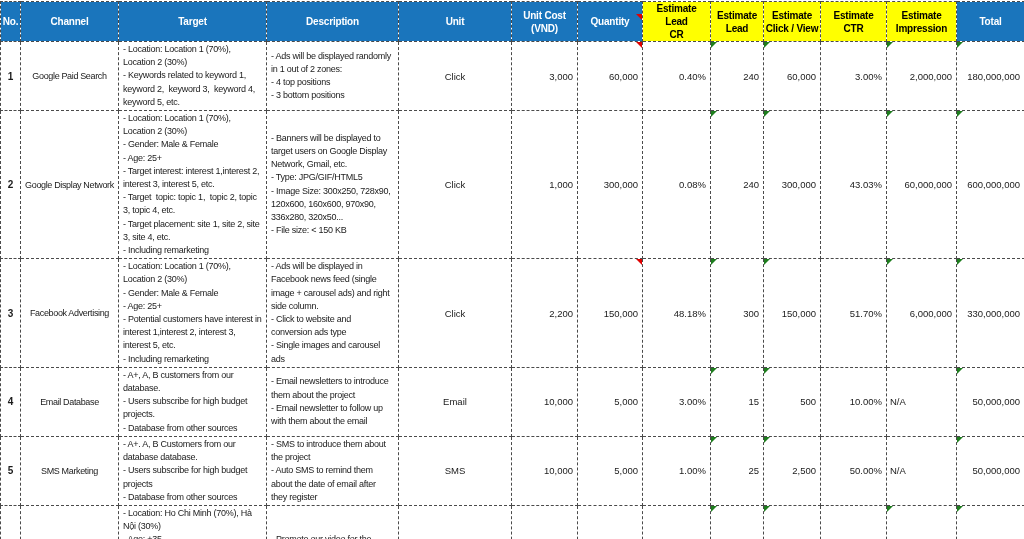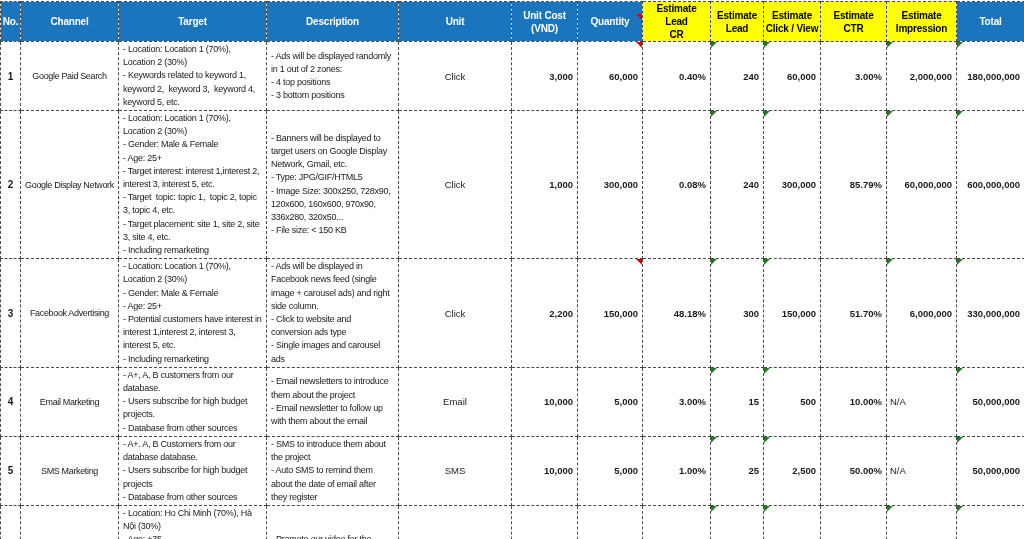--- a/index.html
+++ b/index.html
@@ -16,21 +16,21 @@
     vertical-align:middle; padding:1px 3px; color:#1a1a1a;
   }
   thead th {
     background:#1a75bc; color:#ffffff; font-weight:bold; font-size:10px;
     line-height:1.3; text-align:center; white-space:pre-line; padding:0 1px;
     letter-spacing:-0.2px; height:38px;
   }
   thead th.yellow { background:#ffff00; color:#000000; }
   td { font-size:9.5px; }
   td.align-center { text-align:center; }
-  td.align-right  { text-align:right; padding-right:4px;font-weight:bold; }
+  td.align-right  { text-align:right; padding-right:4px; }
   td.align-left   { text-align:left; }
   td.c-no      { font-weight:bold; font-size:10px; }
   td.c-channel { font-weight:normal; font-size:9px; letter-spacing:-0.35px; white-space:nowrap; }
   td.c-target, td.c-description {
     white-space:pre-wrap; font-size:9px; line-height:13.2px;
     letter-spacing:-0.25px; padding:1px 4px;
   }
   .flag-green {
     position:absolute; top:0; left:0; width:0; height:0;
     border-top:6px solid #1e7d1e; border-right:6px solid transparent;
@@ -115,21 +115,21 @@
         <td class="c-description align-left">- Banners will be displayed to target users on Google Display Network, Gmail, etc.
 - Type: JPG/GIF/HTML5
 - Image Size: 300x250, 728x90, 120x600, 160x600, 970x90, 336x280, 320x50...
 - File size: &lt; 150 KB</td>
         <td class="c-unit align-center">Click</td>
         <td class="c-unit_cost align-right">1,000</td>
         <td class="c-quantity align-right">300,000</td>
         <td class="c-estimate_lead_cr align-right">0.08%</td>
         <td class="c-estimate_lead align-right">240<span class="flag-green"></span></td>
         <td class="c-estimate_click_view align-right">300,000<span class="flag-green"></span></td>
-        <td class="c-estimate_ctr align-right">85.79%</td>
+        <td class="c-estimate_ctr align-right">43.03%</td>
         <td class="c-estimate_impression align-right">60,000,000<span class="flag-green"></span></td>
         <td class="c-total align-right">600,000,000<span class="flag-green"></span></td>
       </tr>
       <tr style="height: 98px;">
         <td class="c-no align-center">3</td>
         <td class="c-channel align-center">Facebook Advertising</td>
         <td class="c-target align-left">- Location: Location 1 (70%), Location 2 (30%)
 - Gender: Male &amp; Female
 - Age: 25+
 - Potential customers have interest in interest 1,interest 2, interest 3, interest 5, etc.
@@ -142,21 +142,21 @@
         <td class="c-quantity align-right">150,000<span class="flag-red"></span></td>
         <td class="c-estimate_lead_cr align-right">48.18%</td>
         <td class="c-estimate_lead align-right">300<span class="flag-green"></span></td>
         <td class="c-estimate_click_view align-right">150,000<span class="flag-green"></span></td>
         <td class="c-estimate_ctr align-right">51.70%</td>
         <td class="c-estimate_impression align-right">6,000,000<span class="flag-green"></span></td>
         <td class="c-total align-right">330,000,000<span class="flag-green"></span></td>
       </tr>
       <tr style="height: 57px;">
         <td class="c-no align-center">4</td>
-        <td class="c-channel align-center">Email Marketing</td>
+        <td class="c-channel align-center">Email Database</td>
         <td class="c-target align-left">- A+, A, B customers from our database.
 - Users subscribe for high budget projects.
 - Database from other sources</td>
         <td class="c-description align-left">- Email newsletters to introduce them about the project
 - Email newsletter to follow up with them about the email</td>
         <td class="c-unit align-center">Email</td>
         <td class="c-unit_cost align-right">10,000</td>
         <td class="c-quantity align-right">5,000</td>
         <td class="c-estimate_lead_cr align-right">3.00%</td>
         <td class="c-estimate_lead align-right">15<span class="flag-green"></span></td>

